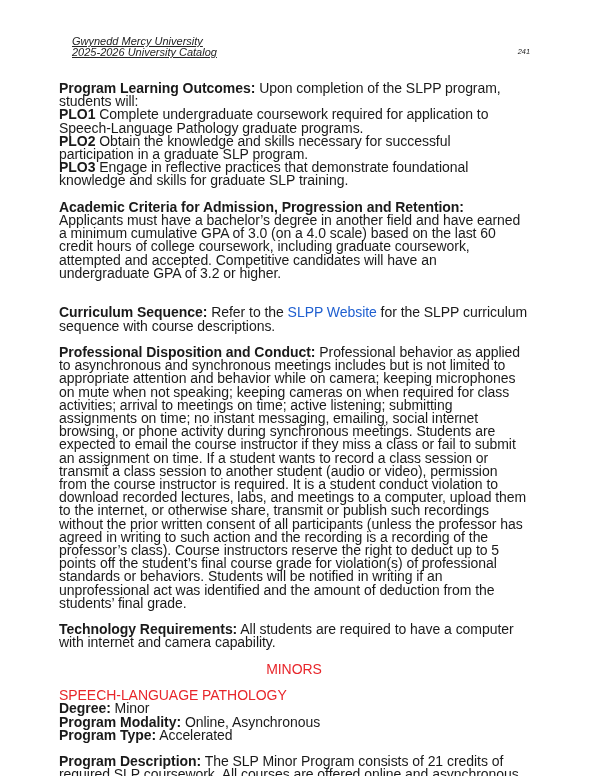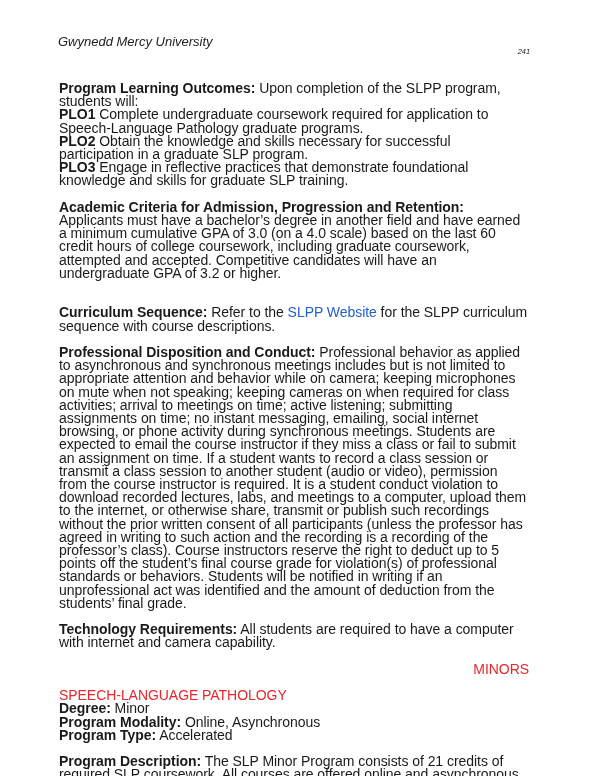--- a/index.html
+++ b/index.html
@@ -10,27 +10,28 @@
     body {
       width: 600px;
       height: 776px;
       position: relative;
       overflow: hidden;
       font-family: "Liberation Sans", "DejaVu Sans", sans-serif;
       color: #1a1a1a;
     }
     .page-header {
       position: absolute;
-      left: 58px;
+      left: 72px;
       top: 36px;
       width: 460px;
-      font-size: 13px;
+      font-size: 11px;
       font-style: italic;
       line-height: 11px;
       color: #222;
+      text-decoration: underline;
     }
     .page-number {
       position: absolute;
       right: 70px;
       top: 47px;
       font-size: 7.4px;
       color: #222;
       font-style: italic;
     }
     .content {
@@ -48,32 +49,33 @@
     .gap {
       height: 13.2px;
     }
     b {
       font-weight: bold;
     }
     .link {
       color: #1f5fd0;
     }
     .red-center {
-      text-align: right;
+      text-align: center;
       color: #e8262b;
     }
     .red {
       color: #e8262b;
     }
   </style>
 </head>
 <body>
 
 <div class="page-header">
   <div>Gwynedd Mercy University</div>
+  <div>2025-2026 University Catalog</div>
 </div>
 <div class="page-number">241</div>
 
 <div class="content">
 
   <section>
     <p><b>Program Learning Outcomes:</b><span> Upon completion of the SLPP program, students will:</span></p>
     <p><b>PLO1</b><span> Complete undergraduate coursework required for application to Speech-Language Pathology graduate programs.</span></p>
     <p><b>PLO2</b><span> Obtain the knowledge and skills necessary for successful participation in a graduate SLP program.</span></p>
     <p><b>PLO3</b><span> Engage in reflective practices that demonstrate foundational knowledge and skills for graduate SLP training.</span></p>

